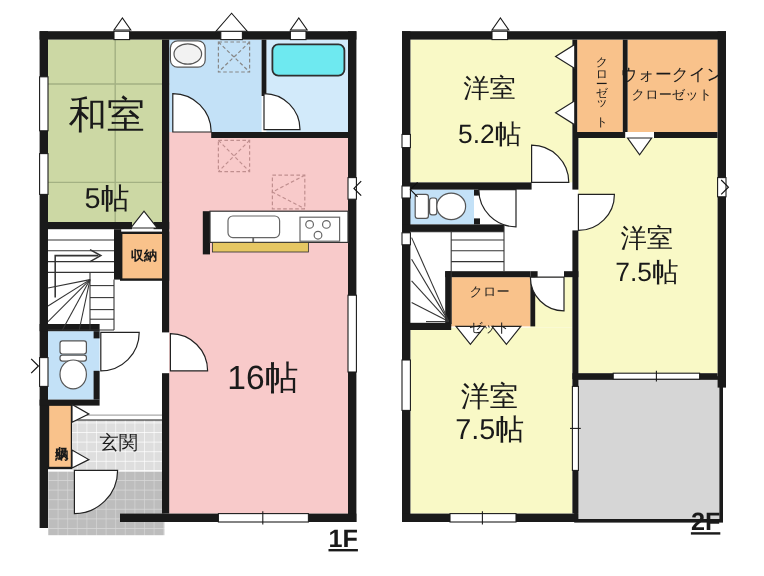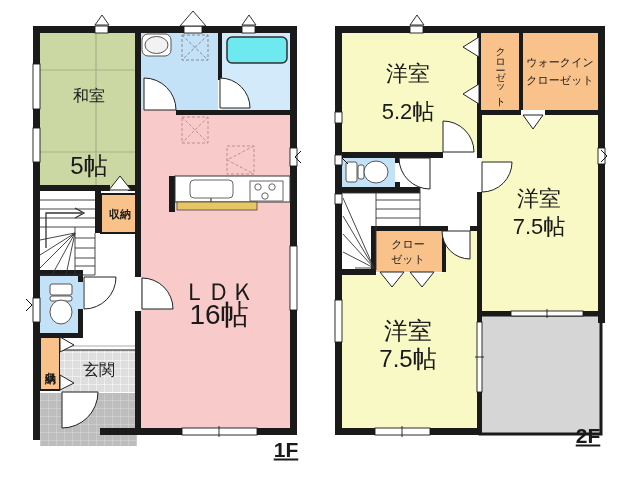--- a/index.html
+++ b/index.html
@@ -274,35 +274,34 @@
     <line x1="402" y1="426" x2="402" y2="437"></line>
     <rect x="410" y="26" width="13" height="7"></rect>
     <polygon points="410,25 424,25 417,15"></polygon>
   </g>
   <g stroke="#111111" stroke-width="1" fill="none">
     <path d="M 348 152 L 342 158 L 348 164"></path>
     <path d="M 601 150 L 607 156 L 601 162"></path>
   </g>
 </svg>
 
-  <div class="lb" style="left:89px;top:96px;font-size:16px;">和室</div>
+  <div class="lb" style="left:89px;top:96px;font-size:32px;">和室</div>
   <div class="lb" style="left:89px;top:123px;font-size:24px;margin-top:43px;">5帖</div>
-  <div class="lb" style="left:219px;top:292px;font-size:24px;">ＬＤＫ</div>
   <div class="lb" style="left:219px;top:315px;font-size:28px;text-align:right;">16帖</div>
   <div class="lb" style="left:120px;top:214px;font-size:11px;font-weight:bold;">収納</div>
   <div class="lb vert" style="left:50px;top:364px;font-size:11px;font-weight:bold;">収納</div>
   <div class="lb" style="left:99px;top:370px;font-size:16px;">玄関</div>
   <div class="lb floor-tag" style="left:286px;top:449px;">1F</div>
 
   <div class="lb" style="left:408px;top:74px;font-size:22px;">洋室</div>
   <div class="lb" style="left:408px;top:112px;font-size:22px;">5.2帖</div>
   <div class="lb vert" style="left:500px;top:71px;font-size:10px;">クローゼット</div>
-  <div class="lb" style="left:560px;top:62px;font-size:11px;">ウォークイン</div>
+  <div class="lb" style="left:560px;top:62px;font-size:14px;">ウォークイン</div>
   <div class="lb" style="left:560px;top:80px;font-size:11px;">クローゼット</div>
   <div class="lb" style="left:539px;top:199px;font-size:22px;">洋室</div>
   <div class="lb" style="left:539px;top:227px;font-size:22px;">7.5帖</div>
   <div class="lb" style="left:408px;top:244px;font-size:11px;">クロー</div>
-  <div class="lb" style="left:408px;top:259px;font-size:11px;">ゼット</div>
+  <div class="lb" style="left:408px;top:274px;font-size:11px;">ゼット</div>
   <div class="lb" style="left:408px;top:331px;font-size:24px;">洋室</div>
   <div class="lb" style="left:408px;top:359px;font-size:24px;">7.5帖</div>
   <div class="lb floor-tag" style="left:588px;top:435px;">2F</div>
 
 </div>
 
 </body></html>

